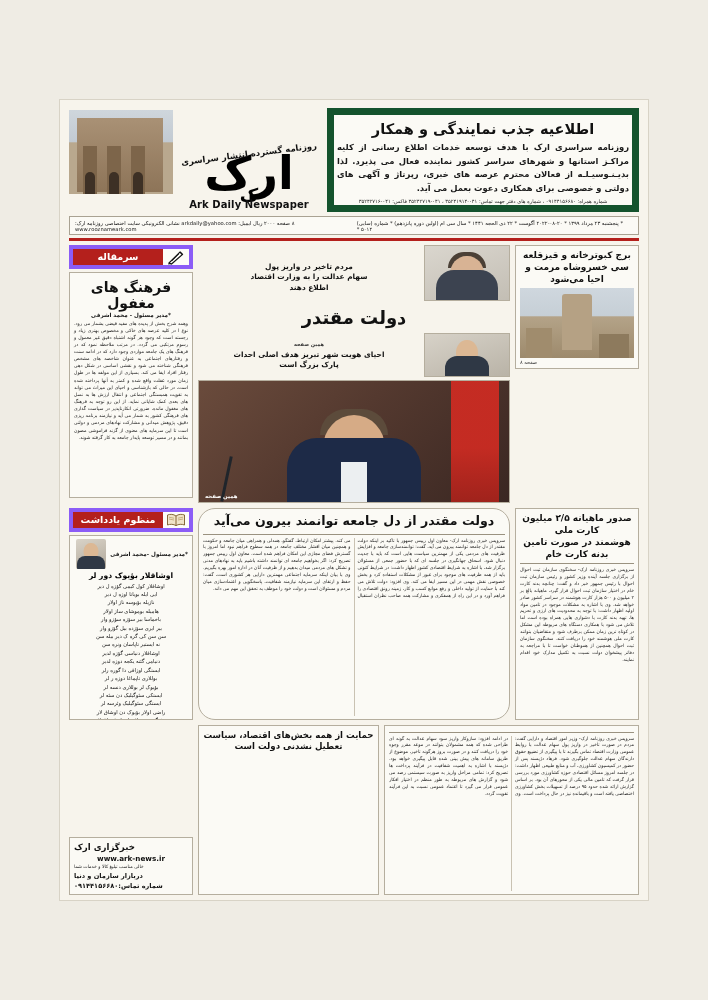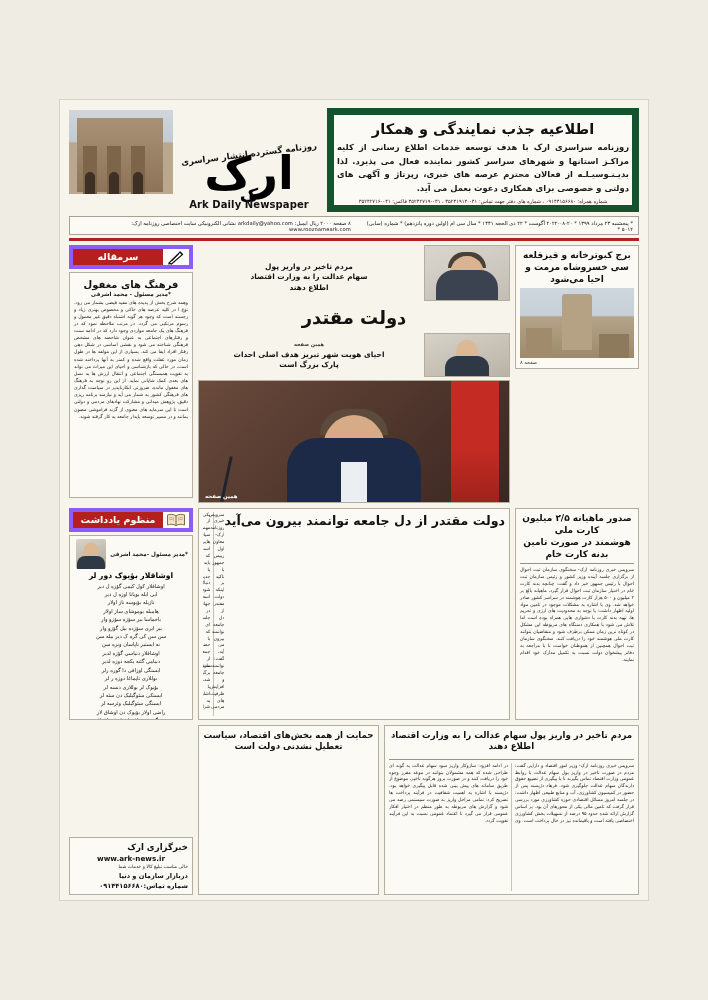--- a/index.html
+++ b/index.html
@@ -13,21 +13,21 @@
   .page{
     position:absolute;left:60px;top:100px;
     width:588px;height:800px;
     background:#f7f4ec;
     box-shadow:0 0 0 1px #d8d3c6;
     padding:0;
   }
   .pg-inner{padding:8px 9px 9px 9px;box-sizing:border-box;height:100%;}
 
   
-  .rtl{direction:rtl;text-align:right;}
+  .rtl{direction:rtl;text-align:left;}
   .ctr{text-align:center;}
   .hairline{height:1px;background:#9a9280;margin:3px 0;}
 
   
   .topstrip{display:flex;gap:6px;align-items:stretch;height:104px;}
   .adbox{flex:0 0 312px;border:1px solid #9b9race;}
   .adbox{border:7px solid #14532d;background:#fbfaf5;padding:4px 3px;box-sizing:border-box;}
   .ad-title{
     font-size:14.5px;font-weight:bold;color:#111;text-align:center;
     letter-spacing:-.2px;margin:2px 0 4px;
@@ -132,21 +132,21 @@
 
   
   .redhdr{
     background:#b4201c;color:#fff;font-size:9.5px;font-weight:bold;
     text-align:center;padding:2.5px 0;
   }
   .redhdr-row{display:flex;align-items:stretch;border:4px solid #8b5cf6;background:#fff;}
   .redhdr-row .ic{flex:0 0 26px;display:flex;align-items:center;justify-content:center;background:#fdfcf8;}
   .redhdr-row .lbl{flex:1;}
   .colbox{border:1px solid #b5ae9e;background:#fbfaf5;padding:3px 4px;box-sizing:border-box;}
-  .col-title{font-size:10px;font-weight:bold;text-align:center;color:#111;margin:3px 0 1px;}
+  .col-title{font-size:14px;font-weight:bold;text-align:center;color:#111;margin:3px 0 1px;}
   .col-by{font-size:5.6px;font-weight:bold;text-align:center;color:#111;margin-bottom:2px;}
   .col-text{font-size:4.7px;line-height:1.52;color:#1b1b1b;text-align:justify;}
 
   
   .s2{display:flex;gap:5px;margin-top:5px;height:212px;}
   .s2 .c-right{flex:0 0 124px;display:flex;flex-direction:column;}
   .s2 .c-mid{flex:1;display:flex;flex-direction:column;}
   .s2 .c-left{flex:0 0 124px;display:flex;flex-direction:column;}
   .mid-head{font-size:12.6px;font-weight:bold;text-align:center;color:#111;margin:1px 0 3px;}
   .cols2{column-count:2;column-gap:7px;column-rule:1px solid #c9c2b2;
@@ -300,21 +300,21 @@
     <div class="c-right">
       <div class="colbox" style="flex:1;overflow:hidden;">
         <div class="teaser-h rtl ctr">صدور ماهیانه ۲/۵ میلیون کارت ملی</div>
         <div class="teaser-h rtl ctr" style="margin-bottom:3px">هوشمند در صورت تامین بدنه کارت خام</div>
         <div class="hairline"></div>
         <div class="cols1 rtl">سرویس خبری روزنامه ارک- سخنگوی سازمان ثبت احوال از برگزاری جلسه آینده وزیر کشور و رئیس سازمان ثبت احوال با رئیس جمهور خبر داد و گفت: چنانچه بدنه کارت خام در اختیار سازمان ثبت احوال قرار گیرد، ماهیانه بالغ بر ۲ میلیون و ۵۰۰ هزار کارت هوشمند در سراسر کشور صادر خواهد شد. وی با اشاره به مشکلات موجود در تامین مواد اولیه اظهار داشت: با توجه به محدودیت های ارزی و تحریم ها، تهیه بدنه کارت با دشواری هایی همراه بوده است اما تلاش می شود با همکاری دستگاه های مربوطه این مشکل در کوتاه ترین زمان ممکن برطرف شود و متقاضیان بتوانند کارت ملی هوشمند خود را دریافت کنند. سخنگوی سازمان ثبت احوال همچنین از هموطنان خواست تا با مراجعه به دفاتر پیشخوان دولت نسبت به تکمیل مدارک خود اقدام نمایند.</div>
       </div>
     </div>
 
     <div class="c-mid">
-      <div class="colbox" style="flex:1;display:flex;flex-direction:row;overflow:hidden;">
+      <div class="colbox" style="flex:1;display:flex;flex-direction:column;overflow:hidden;border-radius:17px;">
         <div class="mid-head rtl">دولت مقتدر از دل جامعه توانمند بیرون می‌آید</div>
         <div class="hairline"></div>
         <div class="cols2 rtl">
           <span>سرویس خبری روزنامه ارک- معاون اول رییس جمهور با تاکید بر اینکه دولت مقتدر از دل جامعه توانمند بیرون می آید، گفت: توانمندسازی جامعه و افزایش ظرفیت های مردمی یکی از مهمترین سیاست هایی است که باید با جدیت دنبال شود. اسحاق جهانگیری در جلسه ای که با حضور جمعی از مسئولان برگزار شد، با اشاره به شرایط اقتصادی کشور اظهار داشت: در شرایط کنونی باید از همه ظرفیت های موجود برای عبور از مشکلات استفاده کرد و بخش خصوصی نقش مهمی در این مسیر ایفا می کند. وی افزود: دولت تلاش می کند با حمایت از تولید داخلی و رفع موانع کسب و کار، زمینه رونق اقتصادی را فراهم آورد و در این راه از همفکری و مشارکت همه صاحب نظران استقبال می کند.</span>
           <span>پیشتر امکان ارتباط، گفتگو، همدلی و همراهی میان جامعه و حکومت و همچنین میان اقشار مختلف جامعه در همه سطوح فراهم نبود اما امروز با گسترش فضای مجازی این امکان فراهم شده است. معاون اول رییس جمهور تصریح کرد: اگر بخواهیم جامعه ای توانمند داشته باشیم باید به نهادهای مدنی و تشکل های مردمی میدان بدهیم و از ظرفیت آنان در اداره امور بهره بگیریم. وی با بیان اینکه سرمایه اجتماعی مهمترین دارایی هر کشوری است، گفت: حفظ و ارتقای این سرمایه نیازمند شفافیت، پاسخگویی و اعتمادسازی میان مردم و مسئولان است و دولت خود را موظف به تحقق این مهم می داند.</span>
         </div>
       </div>
     </div>
 
     <div class="c-left">
@@ -358,21 +358,20 @@
               <div>اولشاما راضی اولارام اوشاق</div>
             </div>
       </div>
     </div>
   </div>
 
   <div class="s3">
 
     <div class="c-right">
       <div class="colbox" style="flex:1;display:flex;flex-direction:column;overflow:hidden;">
-        <div class="sub-head rtl">مردم تاخیر در واریز پول سهام عدالت را به وزارت اقتصاد اطلاع دهند</div>
         <div class="hairline"></div>
         <div class="cols2 rtl">سرویس خبری روزنامه ارک- وزیر امور اقتصاد و دارایی گفت: مردم در صورت تاخیر در واریز پول سهام عدالت با روابط عمومی وزارت اقتصاد تماس بگیرند تا با پیگیری از تضییع حقوق دارندگان سهام عدالت جلوگیری شود. فرهاد دژپسند پس از حضور در کمیسیون کشاورزی، آب و منابع طبیعی اظهار داشت: در جلسه امروز مسائل اقتصادی حوزه کشاورزی مورد بررسی قرار گرفت که تامین مالی یکی از محورهای آن بود. بر اساس گزارش ارائه شده حدود ۹۵ درصد از تسهیلات بخش کشاورزی اختصاصی یافته است و باقیمانده نیز در حال پرداخت است. وی در ادامه افزود: سازوکار واریز سود سهام عدالت به گونه ای طراحی شده که همه مشمولان بتوانند در موعد مقرر وجوه خود را دریافت کنند و در صورت بروز هرگونه تاخیر، موضوع از طریق سامانه های پیش بینی شده قابل پیگیری خواهد بود. دژپسند با اشاره به اهمیت شفافیت در فرآیند پرداخت ها تصریح کرد: تمامی مراحل واریز به صورت سیستمی رصد می شود و گزارش های مربوطه به طور منظم در اختیار افکار عمومی قرار می گیرد تا اعتماد عمومی نسبت به این فرآیند تقویت گردد.</div>
       </div>
     </div>
 
     <div class="c-mid">
       <div class="colbox" style="flex:1;display:flex;flex-direction:row;overflow:hidden;">
         <div class="sub-head rtl">حمایت از همه بخش‌های اقتصاد، سیاست تعطیل نشدنی دولت است</div>
         <div class="hairline"></div>
         <div style="flex:1;overflow:hidden;">

